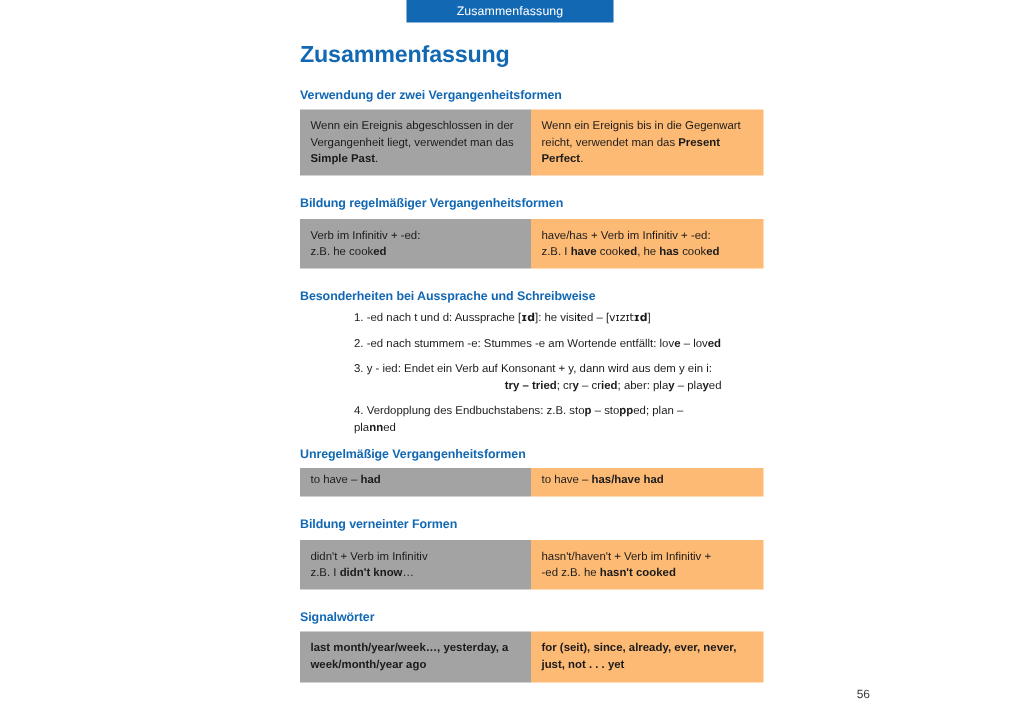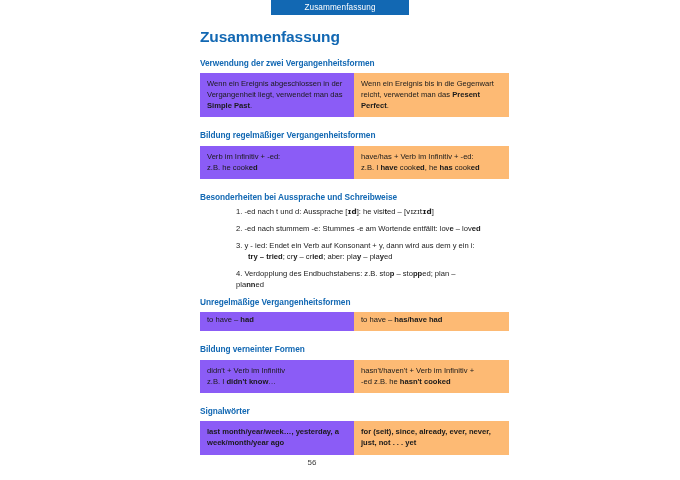--- a/index.html
+++ b/index.html
@@ -73,21 +73,21 @@
     table-layout: fixed;
     margin-bottom: 0;
   }
   .tbl td {
     vertical-align: top;
     padding: 5px 7px 6px 7px;
     font-size: 7.6px;
     line-height: 1.45;
     color: #1a1a1a;
   }
-  .cell-green { background: #8b5cf6; width: 140px; }
+  .cell-green { background: #a3a3a3; width: 140px; }
   .cell-pink  { background: #fdba74; width: 141px; }
   .tbl.two-row td { padding-top: 5px; padding-bottom: 5px; }
   .tbl.two-row tr:first-child td { padding-bottom: 2px; }
   .tbl.two-row tr:last-child td { padding-top: 2px; padding-bottom: 6px; }
   .tbl b, .tbl strong { font-weight: bold; }
 
   .signal td { font-weight: bold; line-height: 1.5; }
 
   
   .rules {
@@ -99,31 +99,32 @@
     font-size: 7.6px;
     line-height: 1.4;
     color: #1a1a1a;
     margin-bottom: 6.5px;
     padding-left: 0;
     margin-left: 36px;
   }
   .rules li .indent-line {
     display: block;
     padding-left: 12px;
+    text-align: right;
   }
   .ipa { font-family: "DejaVu Sans", sans-serif; font-size: 7.3px; }
   .ipa b { font-weight: bold; }
 
   
   .page-number {
     position: absolute;
     left: 0;
     top: 458px;
-    width: 624px;
-    text-align: center;
+    width: 580px;
+    text-align: right;
     font-size: 8px;
     color: #3b3b3b;
   }
 </style>
 </head>
 <body>
 
 <div class="page">
 
   <div class="tab-bar">

